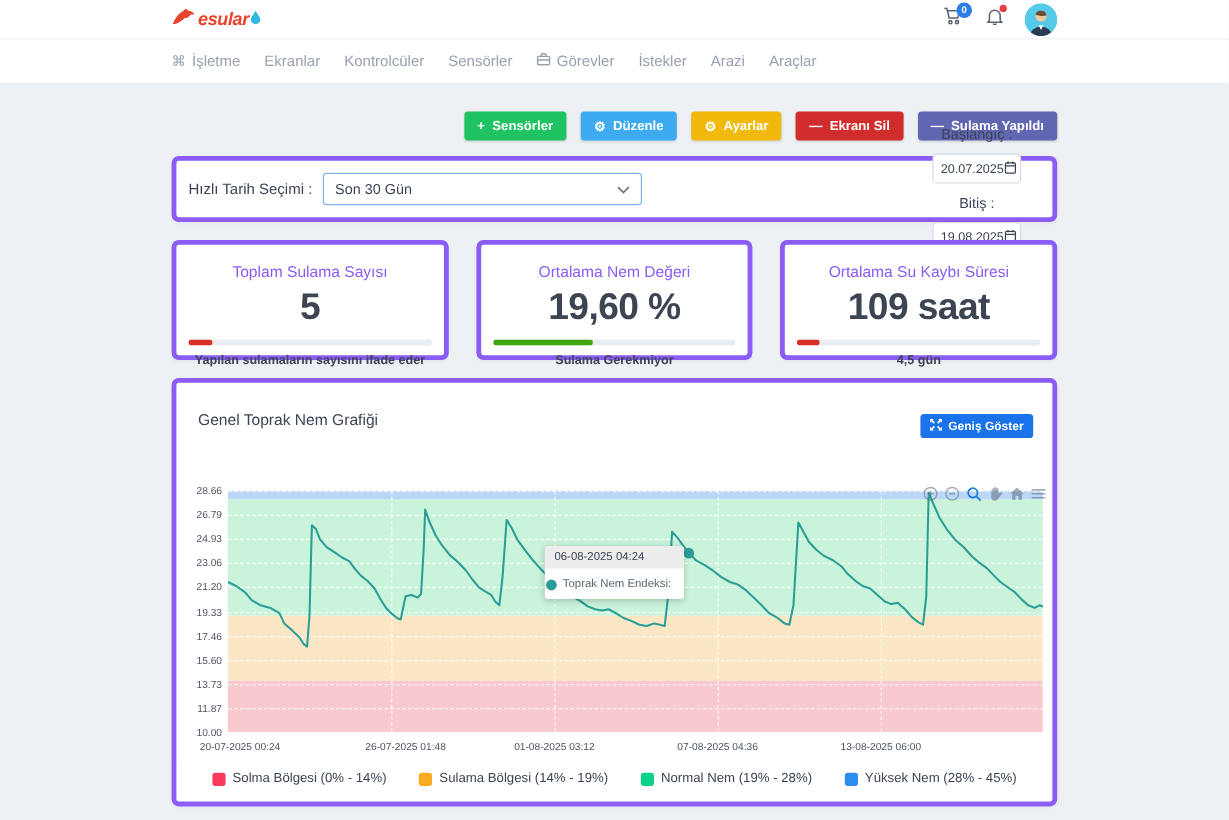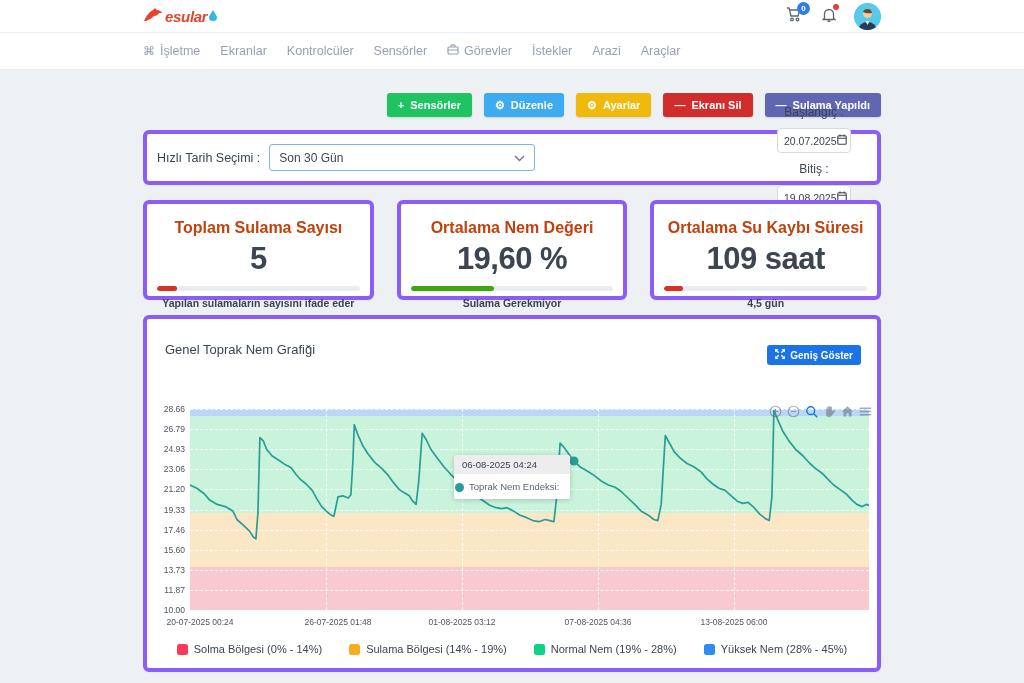--- a/index.html
+++ b/index.html
@@ -44,21 +44,21 @@
             padding:0 9px; font-size:12px; color:#3b4454; cursor:pointer; background:#fff; }
   .select .chev { margin-left:auto; }
   .dates { margin-left:auto; display:flex; align-items:center; gap:9px;flex-direction:column; }
   .date-label { font-size:12px; color:#3b4454; white-space:nowrap; }
   .date-input { width:74px; height:25px; border:1px solid #d6dbe3; border-radius:4px; background:#fff; display:flex;
                 align-items:center; justify-content:space-between; padding:3px 6px; font-size:10.5px; color:#3b4454; cursor:pointer; }
 
   
   .stats { display:flex; gap:23px; margin-top:15px; }
   .stat-card { flex:1; height:100px; text-align:center; padding-top:15px; }
-  .stat-title { font-size:16px; font-weight:bold; color:#c2410c; }
+  .stat-title { font-size:13px; font-weight:normal; color:#8b5cf6; }
   .stat-value { font-size:31px; font-weight:bold; color:#3e4552; margin-top:4px; letter-spacing:-0.5px; }
   .stat-track { margin:9px 10px 0; height:5px; background:#e9edf1; border-radius:3px; overflow:hidden; }
   .stat-fill { height:100%; border-radius:3px; }
   .stat-caption { font-size:10.5px; font-weight:bold; color:#3b4454; margin-top:6px; }
 
   
   .chart-card { position:relative; height:357px; margin-top:15px; }
   .chart-title { position:absolute; left:18px; top:23px; font-size:13px; color:#3b4454; }
   .expand-btn { position:absolute; right:16px; top:26px; height:20px; background:#1a73e8; border:none; border-radius:3px;
                 color:#fff; font-family:inherit; font-size:10px; font-weight:bold; display:flex; align-items:center;

